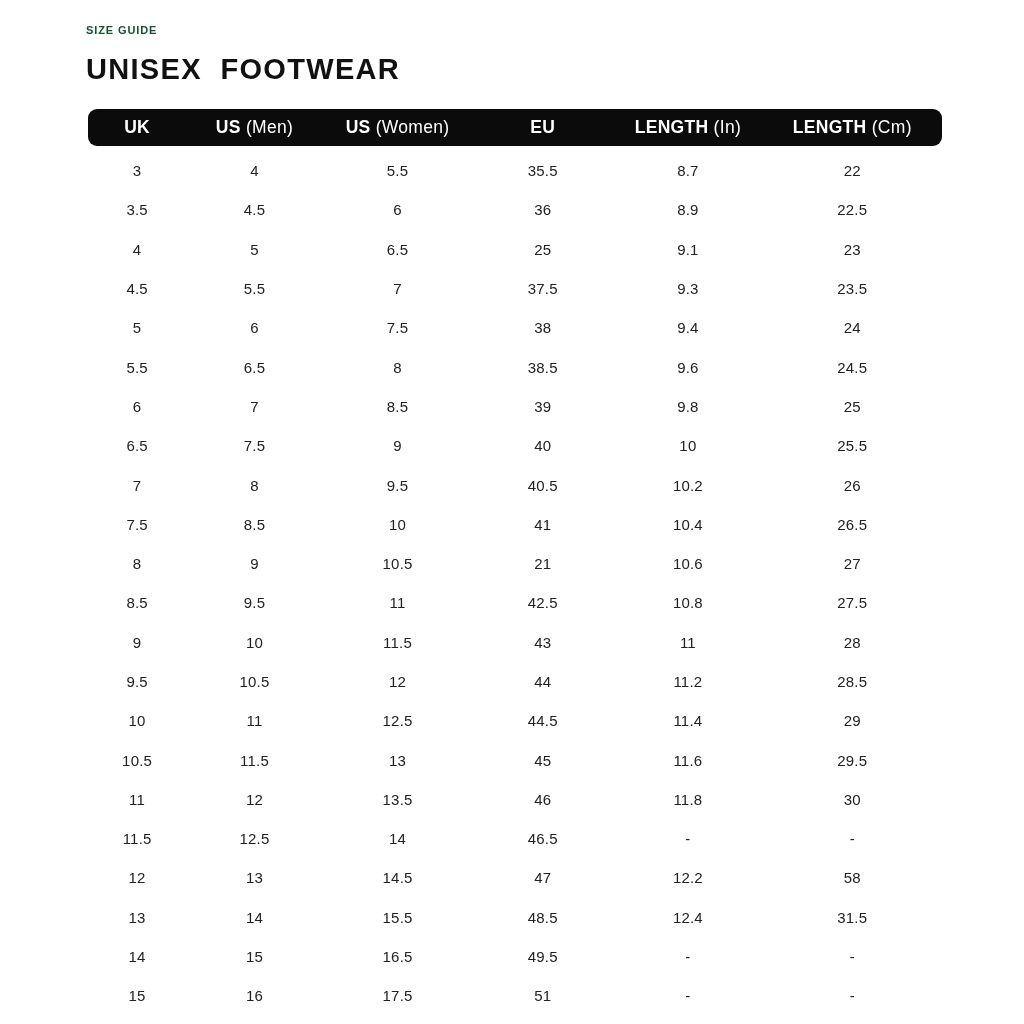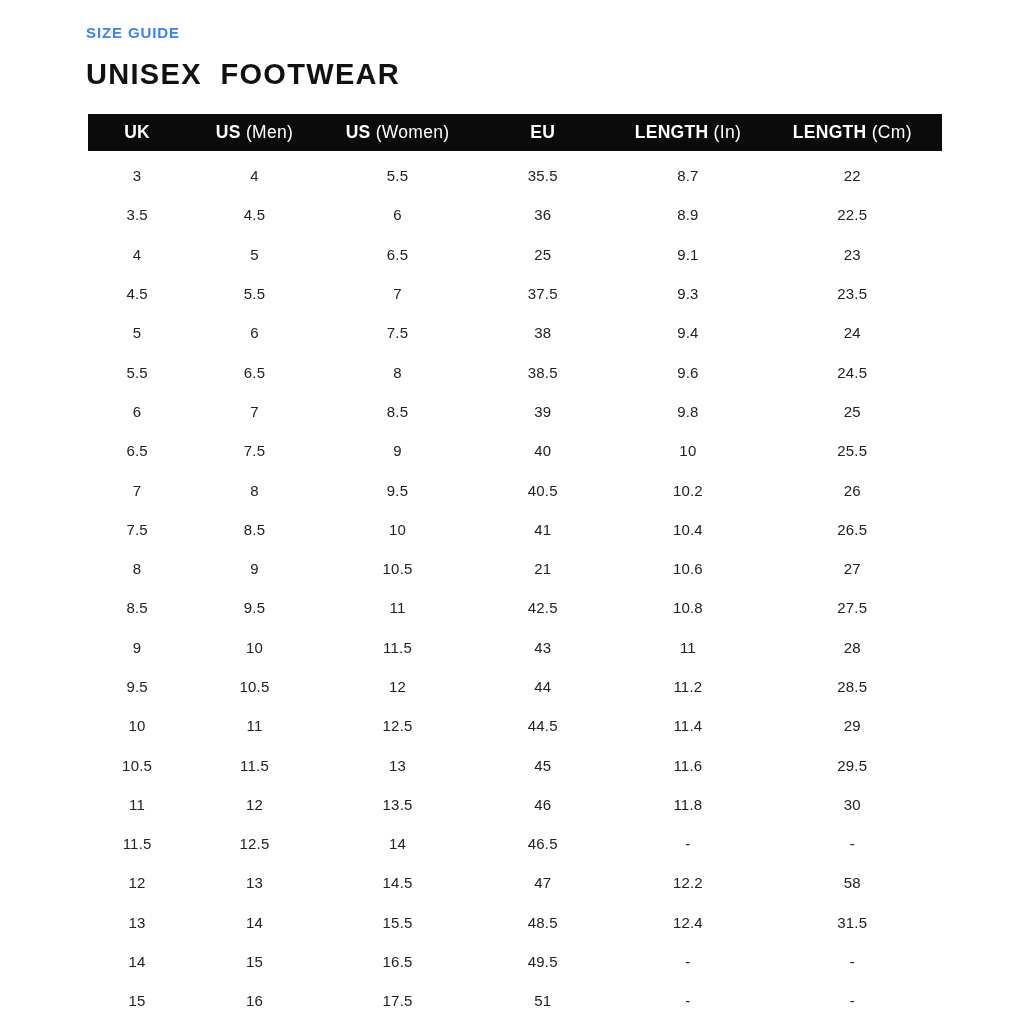--- a/index.html
+++ b/index.html
@@ -8,42 +8,43 @@
     background: #ffffff;
     font-family: "Liberation Sans", sans-serif;
     color: #1d1d1d;
     overflow: hidden;
   }
   .page {
     width: 1024px; height: 1024px;
     padding: 24px 80px 0 86px;
   }
   .eyebrow {
-    font-size: 15px;
+    font-size: 11px;
     font-weight: 700;
     letter-spacing: 0.9px;
-    color: #3b82f6;
+    color: #14532d;
   }
   .title {
     margin-top: 17px;
     font-size: 29px;
     font-weight: 800;
     letter-spacing: 1.3px;
     color: #111111;
     white-space: pre;
   }
   .size-table {
     margin-top: 23px;
     margin-left: 2px;
     width: 854px;
   }
   .thead, .tr {
     display: grid;
     grid-template-columns: 11.5% 16% 17.5% 16.5% 17.5% 21%;
     align-items: center;
+    border-radius: 9px;
   }
   .thead {
     height: 37px;
   }
   .th {
     text-align: center;
     color: #ffffff;
     font-size: 17.5px;
     white-space: pre;
     letter-spacing: 0.3px;

